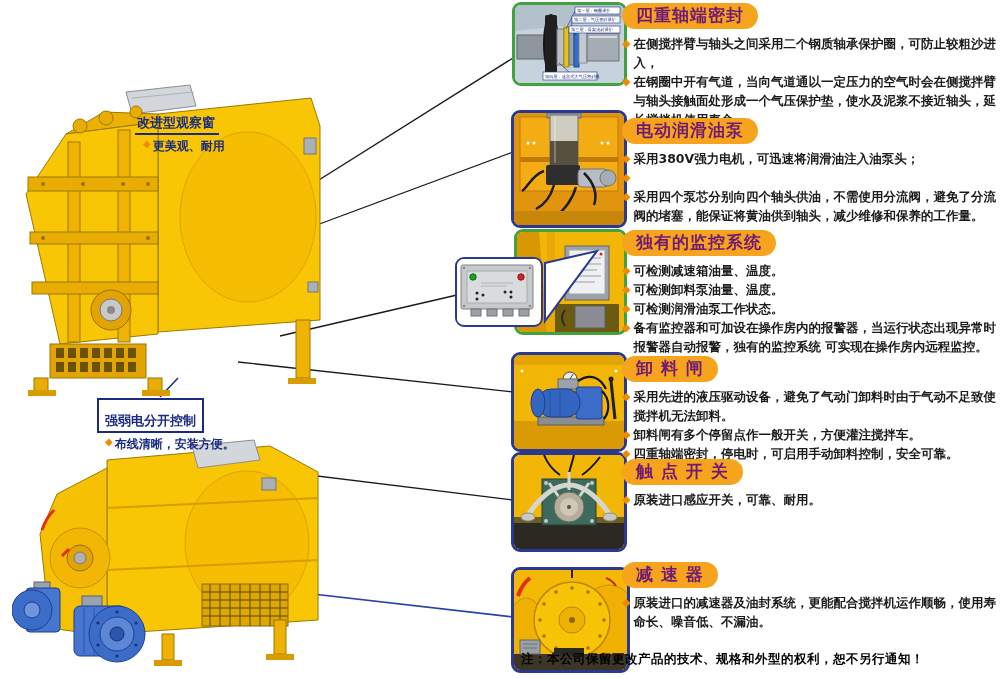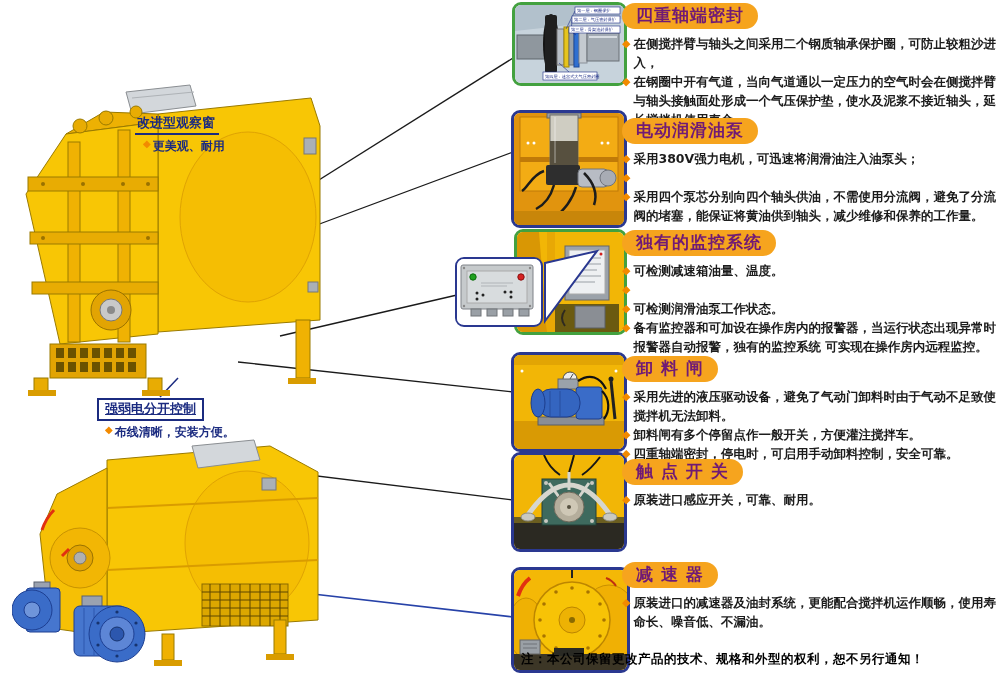--- a/index.html
+++ b/index.html
@@ -9,21 +9,21 @@
   
   .section{position:absolute;left:622px;width:374px;}
   .pill{display:inline-block;background:#F6A41E;color:#701a75;font-weight:bold;
         font-size:17px;line-height:22px;padding:1px 14px 3px;border-radius:14px;letter-spacing:1px;}
   .bullets{margin-top:5px;}
   .b{display:flex;font-weight:bold;font-size:12.5px;line-height:19px;color:#1c1c1c;}
   .b .d{color:#F28A00;font-size:11px;line-height:19px;margin-right:3px;flex:0 0 auto;}
   
   .callout{position:absolute;color:#1b2b80;font-weight:bold;}
   .callout .t1{font-size:13px;border-bottom:2.5px solid #1b2b80;padding:0 4px 1px 2px;display:inline-block;}
-  .callout .t1.boxed{border:2px solid #1b2b80;padding:0 6px 1px;background:#fff;text-decoration:underline;}
+  .callout .t1.boxed{border:2px solid #1b2b80;padding:12px 6px 1px;background:#fff;}
   .callout .sub{font-size:12px;margin-top:3px;padding-left:8px;display:flex;}
   .callout .sub .d{color:#F28A00;font-size:10px;margin-right:2px;}
   
   .photo{position:absolute;border-radius:9px;overflow:hidden;background:#fff;box-sizing:border-box;}
   .photo.green{border:3px solid #43a13f;}
   .photo.navy{border:3px solid #2a3890;}
   .note{position:absolute;left:521px;top:651px;font-weight:bold;font-size:12.5px;color:#000000;letter-spacing:0.5px;}
   .lines{position:absolute;left:0;top:0;z-index:1;pointer-events:none;}
   .z2{z-index:2;} .z3{z-index:3;} .z4{z-index:4;} .z5{z-index:5;}
 </style>
@@ -388,20 +388,21 @@
 
   <div class="section z5" style="top:230px;">
     <span class="pill">独有的监控系统</span>
     <div class="bullets">
       <div class="b">
           <span class="d">◆</span>
           <span>可检测减速箱油量、温度。</span>
         </div>
       <div class="b">
           <span class="d">◆</span>
+          <span>可检测卸料泵油量、温度。</span>
         </div>
       <div class="b">
           <span class="d">◆</span>
           <span>可检测润滑油泵工作状态。</span>
         </div>
       <div class="b">
           <span class="d">◆</span>
           <span>备有监控器和可加设在操作房内的报警器，当运行状态出现异常时报警器自动报警，独有的监控系统 可实现在操作房内远程监控。</span>
         </div>
     </div>

